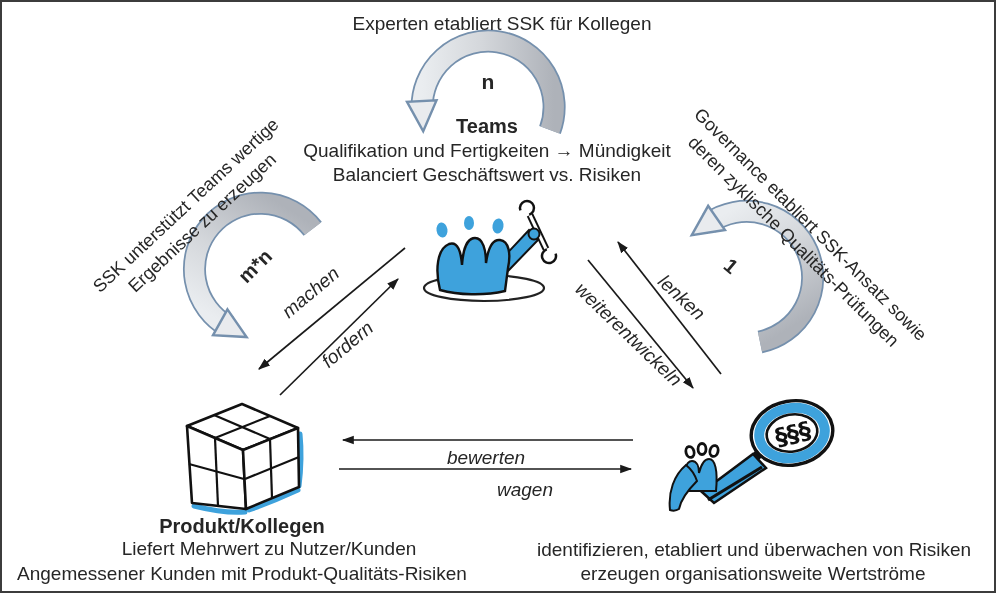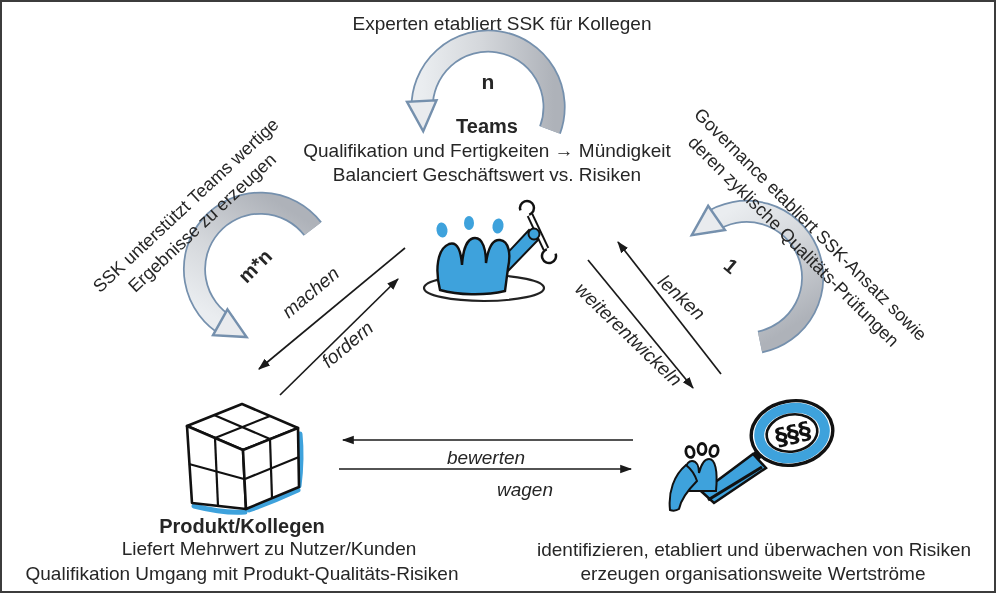--- a/index.html
+++ b/index.html
@@ -151,18 +151,18 @@
 
   <div id="machen" class="lbl fs19 i">machen</div>
   <div id="fordern" class="lbl fs19 i">fordern</div>
   <div id="lenken" class="lbl fs19 i">lenken</div>
   <div id="weiterentwickeln" class="lbl fs19 i">weiterentwickeln</div>
   <div id="bewerten" class="lbl fs19 i">bewerten</div>
   <div id="wagen" class="lbl fs19 i">wagen</div>
 
   <div id="produkt-title" class="lbl fs20 b">Produkt/Kollegen</div>
   <div id="produkt-l1" class="lbl fs19">Liefert Mehrwert zu Nutzer/Kunden</div>
-  <div id="produkt-l2" class="lbl fs19">Qualifikation Umgang mit Produkt-Qualitäts-Risiken</div>
+  <div id="produkt-l2" class="lbl fs19">Angemessener Kunden mit Produkt-Qualitäts-Risiken</div>
 
   <div id="gov-l1" class="lbl fs19">identifizieren, etabliert und überwachen von Risiken</div>
   <div id="gov-l2" class="lbl fs19">erzeugen organisationsweite Wertströme</div>
 
 </div>
 
 </body></html>

